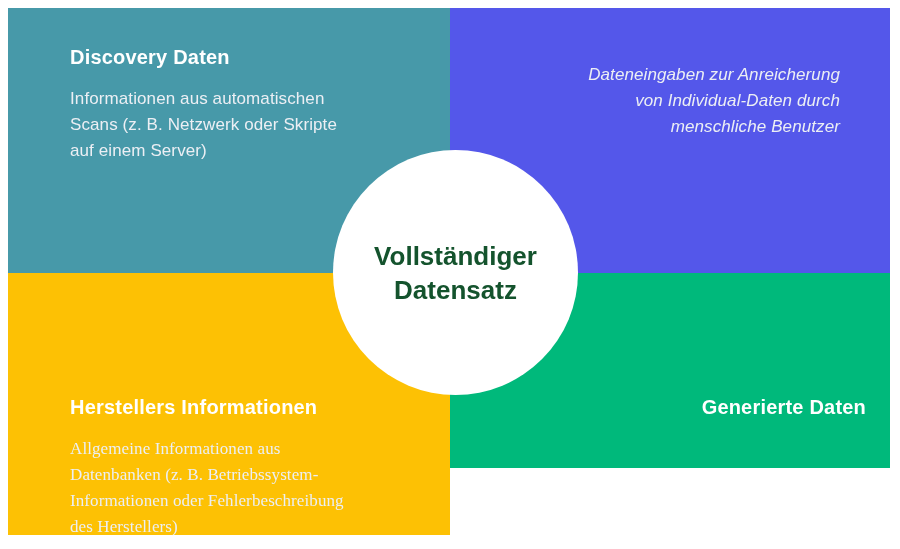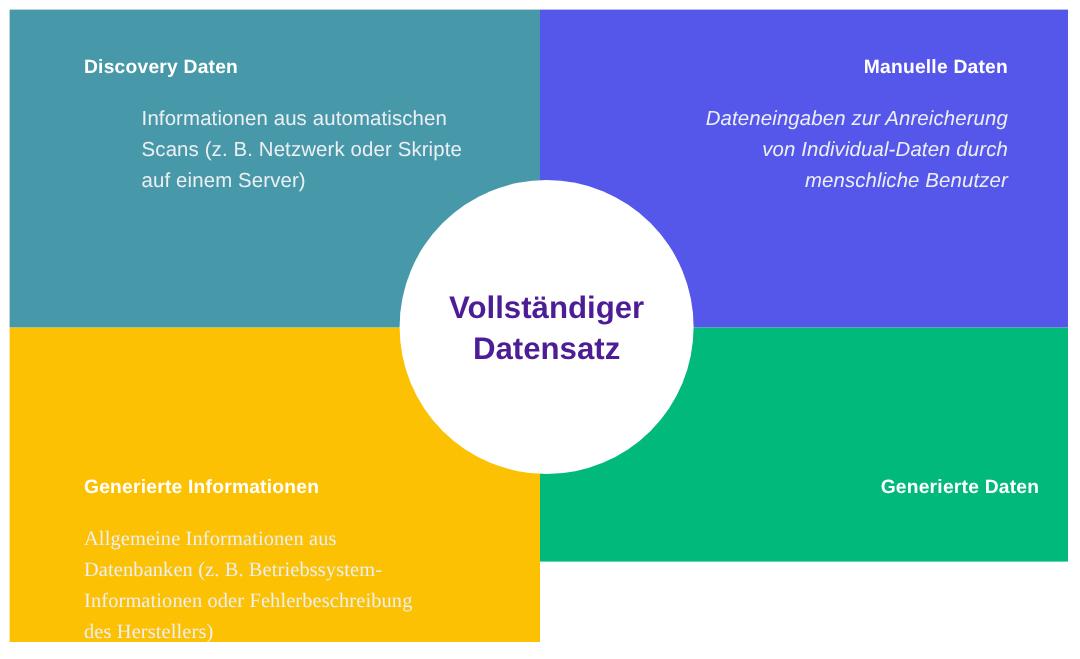--- a/index.html
+++ b/index.html
@@ -25,21 +25,21 @@
 
   .quad-content {
     position: absolute;
   }
   .content-tl { left: 62px;  top: 37px;  width: 320px; text-align: left; }
   .content-tr { right: 50px; top: 37px;  width: 340px; text-align: right; }
   .content-bl { left: 62px;  top: 122px; width: 345px; text-align: left; }
   .content-br { right: 24px; top: 122px; width: 416px; text-align: right; }
 
   .quad-title {
-    font-size: 16px;
+    font-size: 20px;
     line-height: 24px;
     font-weight: 700;
     color: #ffffff;
     letter-spacing: 0.2px;
   }
   .quad-body {
     margin-top: 17px;
     font-size: 17px;
     line-height: 26px;
     font-weight: 400;
@@ -69,49 +69,48 @@
   }
 </style>
 </head>
 <body>
 
 <div class="canvas">
 
   <div class="quad quad-tl" style="background-color: rgb(71, 153, 169);">
     <div class="quad-content content-tl">
       <div class="quad-title" style="color: rgb(255, 255, 255);">Discovery Daten</div>
-      <div class="quad-body" style="color: rgb(236, 239, 244); margin-left: 48px;">Informationen aus automatischen
+      <div class="quad-body" style="color: rgb(236, 239, 244);">Informationen aus automatischen
 Scans (z. B. Netzwerk oder Skripte
 auf einem Server)</div>
     </div>
   </div>
 
   <div class="quad quad-tr" style="background-color: rgb(84, 87, 234);">
     <div class="quad-content content-tr">
-      <div class="quad-title" style="color: rgb(255, 255, 255);">Manuelle Daten</div>
       <div class="quad-body" style="color: rgb(236, 239, 244); font-style: italic;">Dateneingaben zur Anreicherung
 von Individual-Daten durch
 menschliche Benutzer</div>
     </div>
   </div>
 
   <div class="quad quad-bl" style="background-color: rgb(253, 193, 4);">
     <div class="quad-content content-bl">
-      <div class="quad-title" style="color: rgb(255, 255, 255);">Generierte Informationen</div>
+      <div class="quad-title" style="color: rgb(255, 255, 255);">Herstellers Informationen</div>
       <div class="quad-body" style="color: rgb(236, 239, 244); font-family: Liberation Serif, serif;">Allgemeine Informationen aus
 Datenbanken (z. B. Betriebssystem-
 Informationen oder Fehlerbeschreibung
 des Herstellers)</div>
     </div>
   </div>
 
   <div class="quad quad-br" style="background-color: rgb(0, 185, 123);">
     <div class="quad-content content-br">
       <div class="quad-title" style="color: rgb(255, 255, 255);">Generierte Daten</div>
     </div>
   </div>
 
   <div class="center-circle" style="background-color: rgb(255, 255, 255);">
-    <div class="center-label" style="color: #4c1d95;">Vollständiger
+    <div class="center-label" style="color: #14532d;">Vollständiger
 Datensatz</div>
   </div>
 
 </div>
 
 </body></html>

